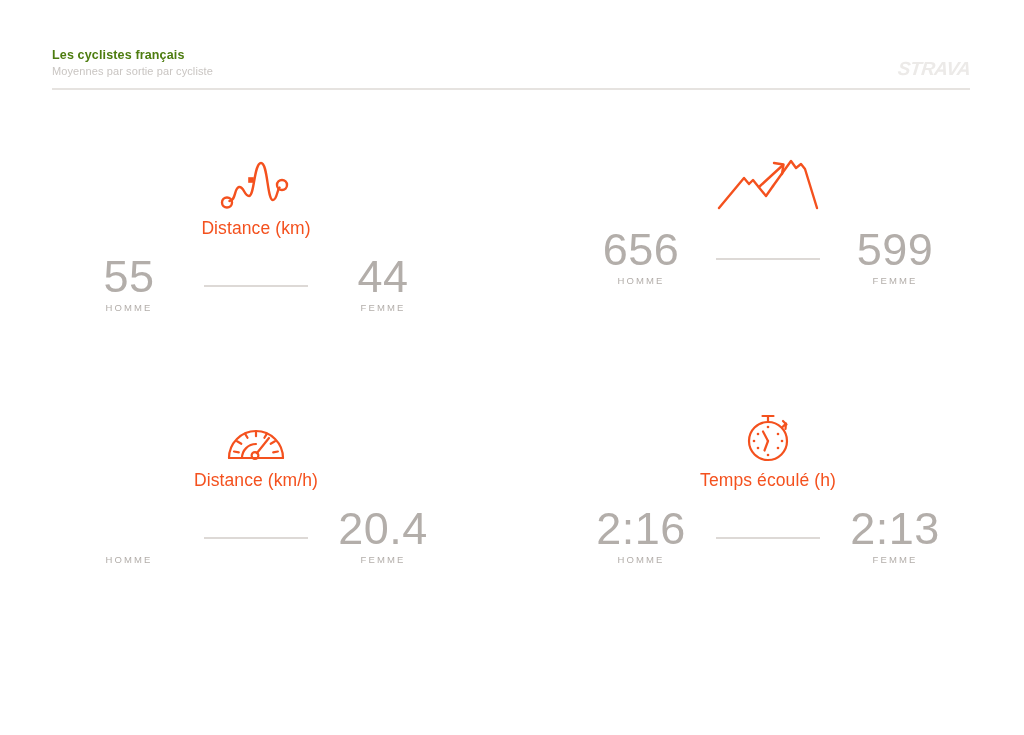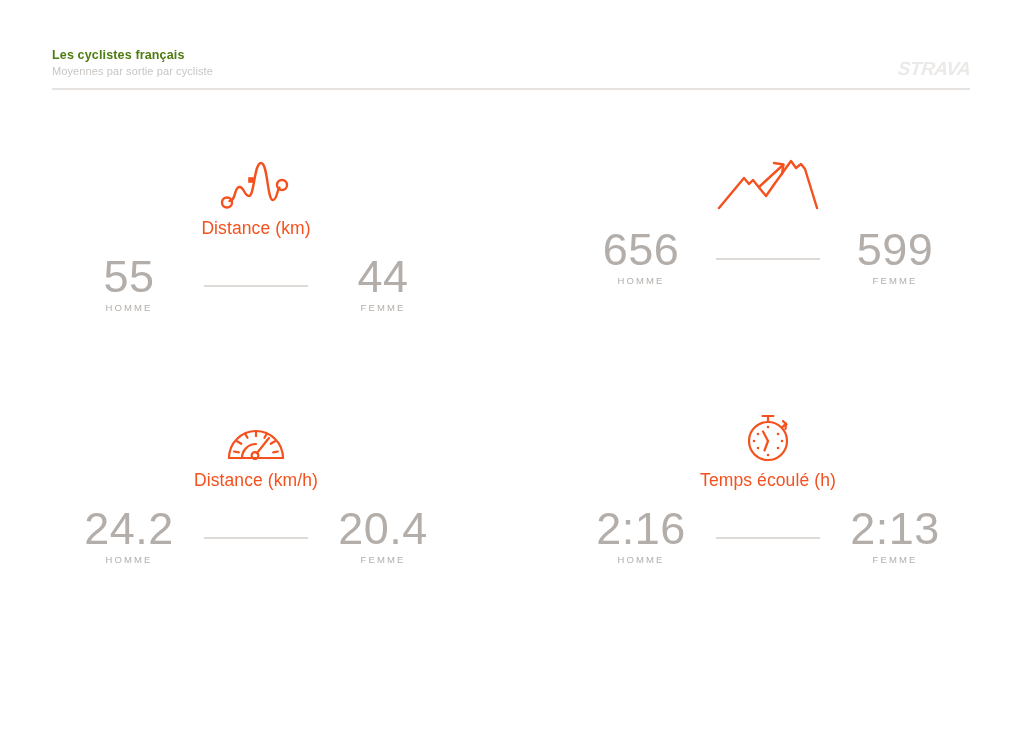--- a/index.html
+++ b/index.html
@@ -215,21 +215,20 @@
             <path d="M9.0 31.5 L13.8 32.4"></path>
             <path d="M52.9 31.5 L48.2 32.4"></path>
             <path d="M44 18 L31.8 33.2"></path>
             <circle cx="30" cy="35.5" r="3.4"></circle>
           </g>
         </svg>
       </div>
       <div class="metric-title">Distance (km/h)</div>
       <div class="values-row">
         <div class="value-col">
-          <div class="value-num">24.2</div>
           <div class="value-label">HOMME</div>
         </div>
         <div class="value-connector"></div>
         <div class="value-col">
           <div class="value-num">20.4</div>
           <div class="value-label">FEMME</div>
         </div>
       </div>
     </div>
   </div>

